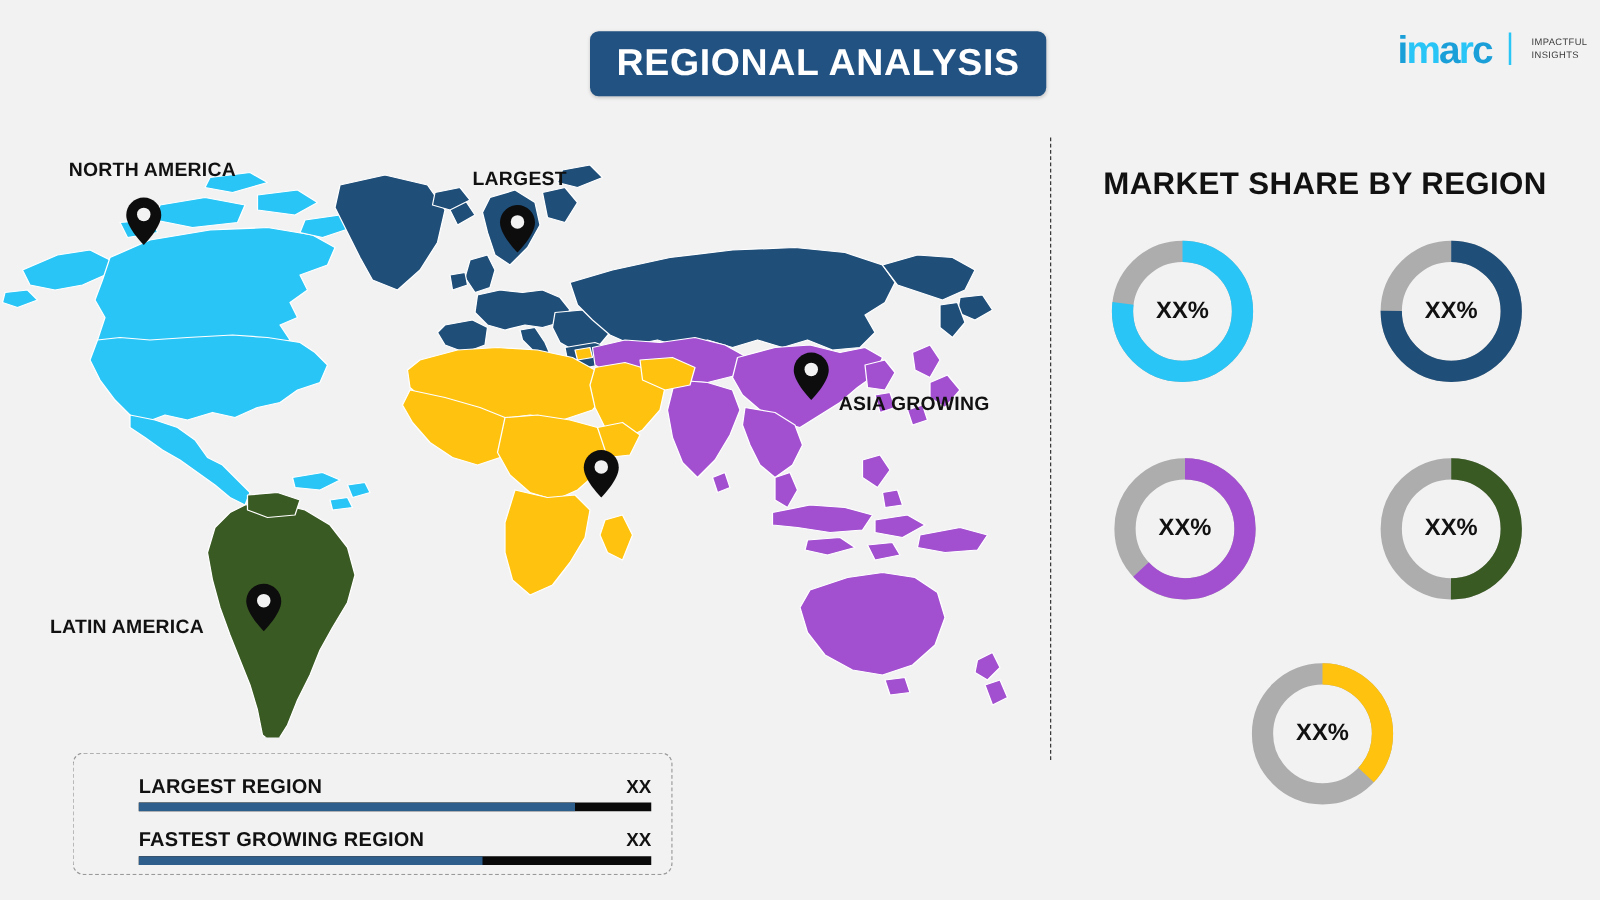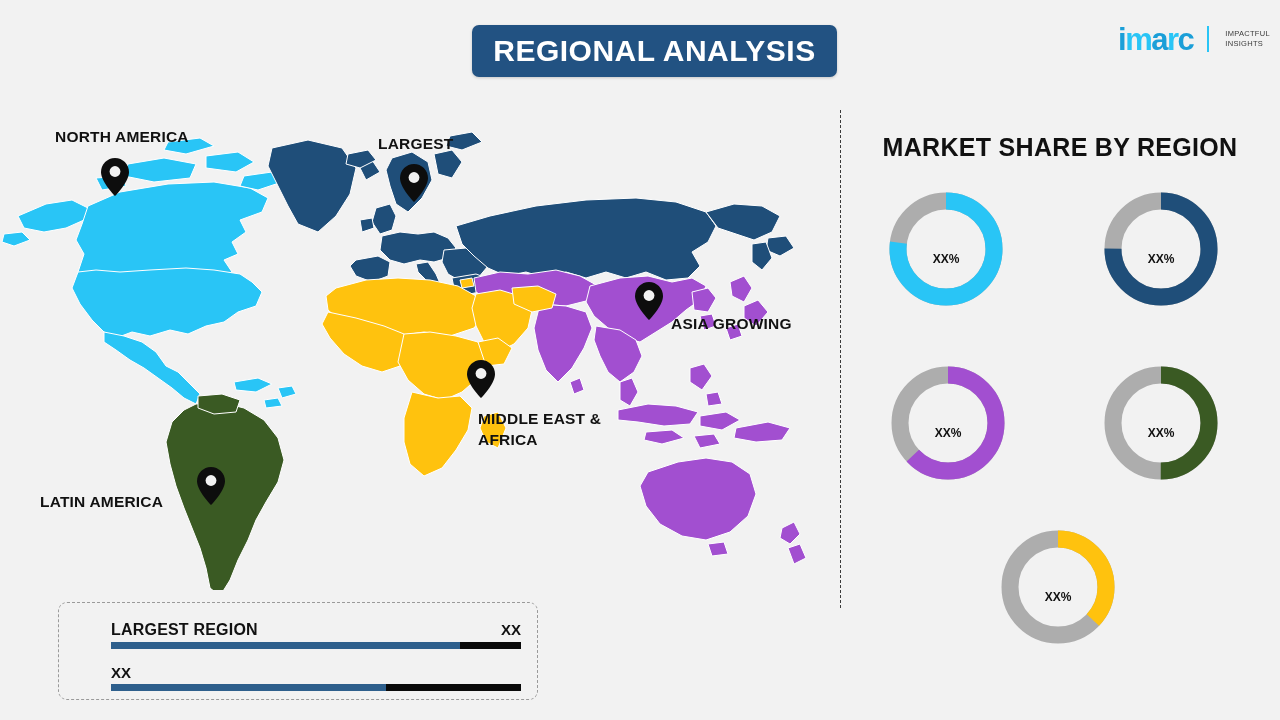--- a/index.html
+++ b/index.html
@@ -187,28 +187,28 @@
   }
   .donut {
     position: absolute;
     width: 114px;
     height: 114px;
   }
   .donut svg { display: block; }
   .donut .center-label {
     position: absolute;
     left: 0;
-    top: 10px;
+    top: 0;
     width: 114px;
     height: 114px;
     display: flex;
     align-items: center;
     justify-content: center;
     color: #111111;
-    font-size: 12px;
+    font-size: 19px;
     font-weight: bold;
   }
   #donut-0 { left: 889px;  top: 192px; }
   #donut-1 { left: 1104px; top: 192px; }
   #donut-2 { left: 891px;  top: 366px; }
   #donut-3 { left: 1104px; top: 366px; }
   #donut-4 { left: 1001px; top: 530px; }
 </style>
 </head>
 <body>
@@ -395,22 +395,20 @@
           <path d="M244 474 L256 472 L258 480 L246 482 Z"></path>
         </g>
 
       </g>
     </svg>
   </div>
 
   <div class="map-label" id="label-north-america">NORTH AMERICA</div>
   <div class="map-label" id="label-europe">LARGEST</div>
   <div class="map-label" id="label-asia-pacific">ASIA GROWING</div>
-  <div class="map-label" id="label-mea">MIDDLE EAST &amp;
-AFRICA</div>
   <div class="map-label" id="label-latin-america">LATIN AMERICA</div>
 
   <div class="pin" id="pin-north-america">
     <svg width="30" height="40" viewBox="0 0 30 40" xmlns="http://www.w3.org/2000/svg">
       <path d="M15 1 C7.3 1 1 7.3 1 15 C1 25 15 39 15 39 C15 39 29 25 29 15 C29 7.3 22.7 1 15 1 Z" fill="#0d0d0d"></path>
       <circle cx="15" cy="14.5" r="5.4" fill="#f2f2f2"></circle>
     </svg>
   </div>
   <div class="pin" id="pin-europe">
     <svg width="30" height="40" viewBox="0 0 30 40" xmlns="http://www.w3.org/2000/svg">
@@ -444,20 +442,21 @@
         <span class="legend-name">LARGEST REGION</span>
         <span class="legend-value">XX</span>
       </div>
       <div class="legend-track" style="background: rgb(10, 10, 10);">
         <div class="legend-fill" id="fill-0" style="width: 85%; background: rgb(46, 95, 140);"></div>
       </div>
     </div>
 
     <div class="legend-row" id="legend-row-1">
       <div class="legend-head">
+        <span class="legend-name">FASTEST GROWING REGION</span>
         <span class="legend-value">XX</span>
       </div>
       <div class="legend-track" style="background: rgb(10, 10, 10);">
         <div class="legend-fill" id="fill-1" style="width: 67%; background: rgb(46, 95, 140);"></div>
       </div>
     </div>
 
   </div>
 
   <div id="panel-title">MARKET SHARE BY REGION</div>

